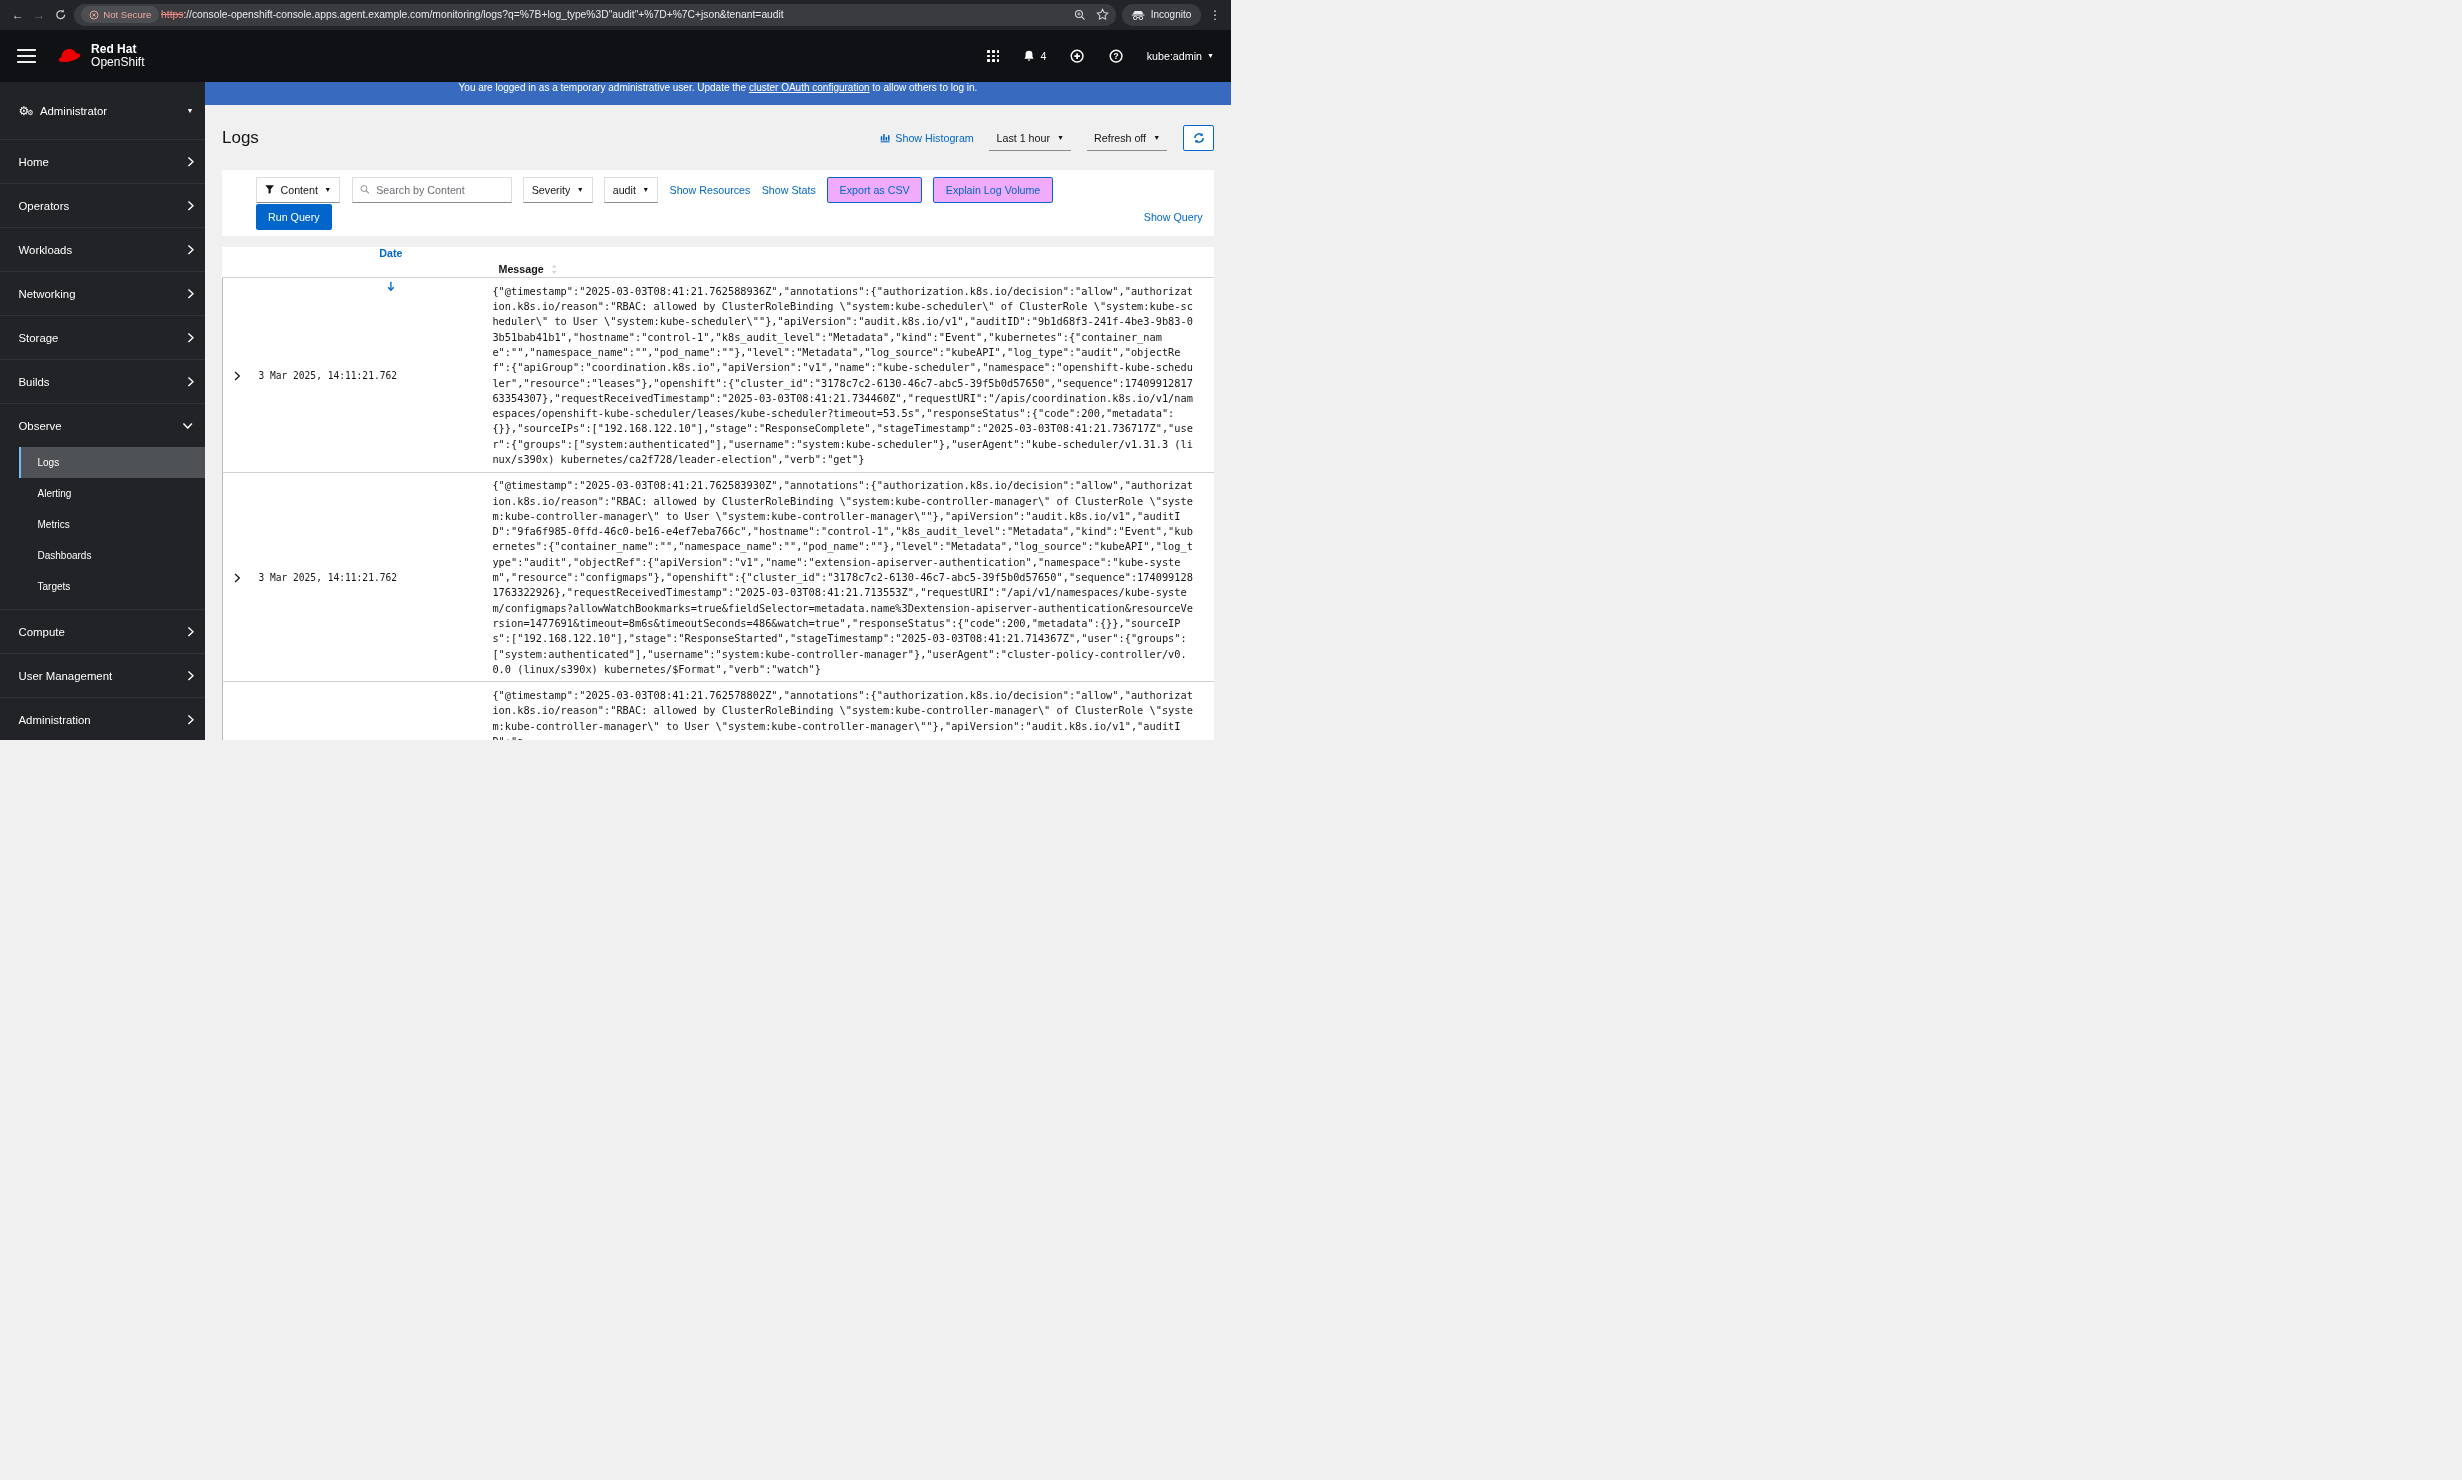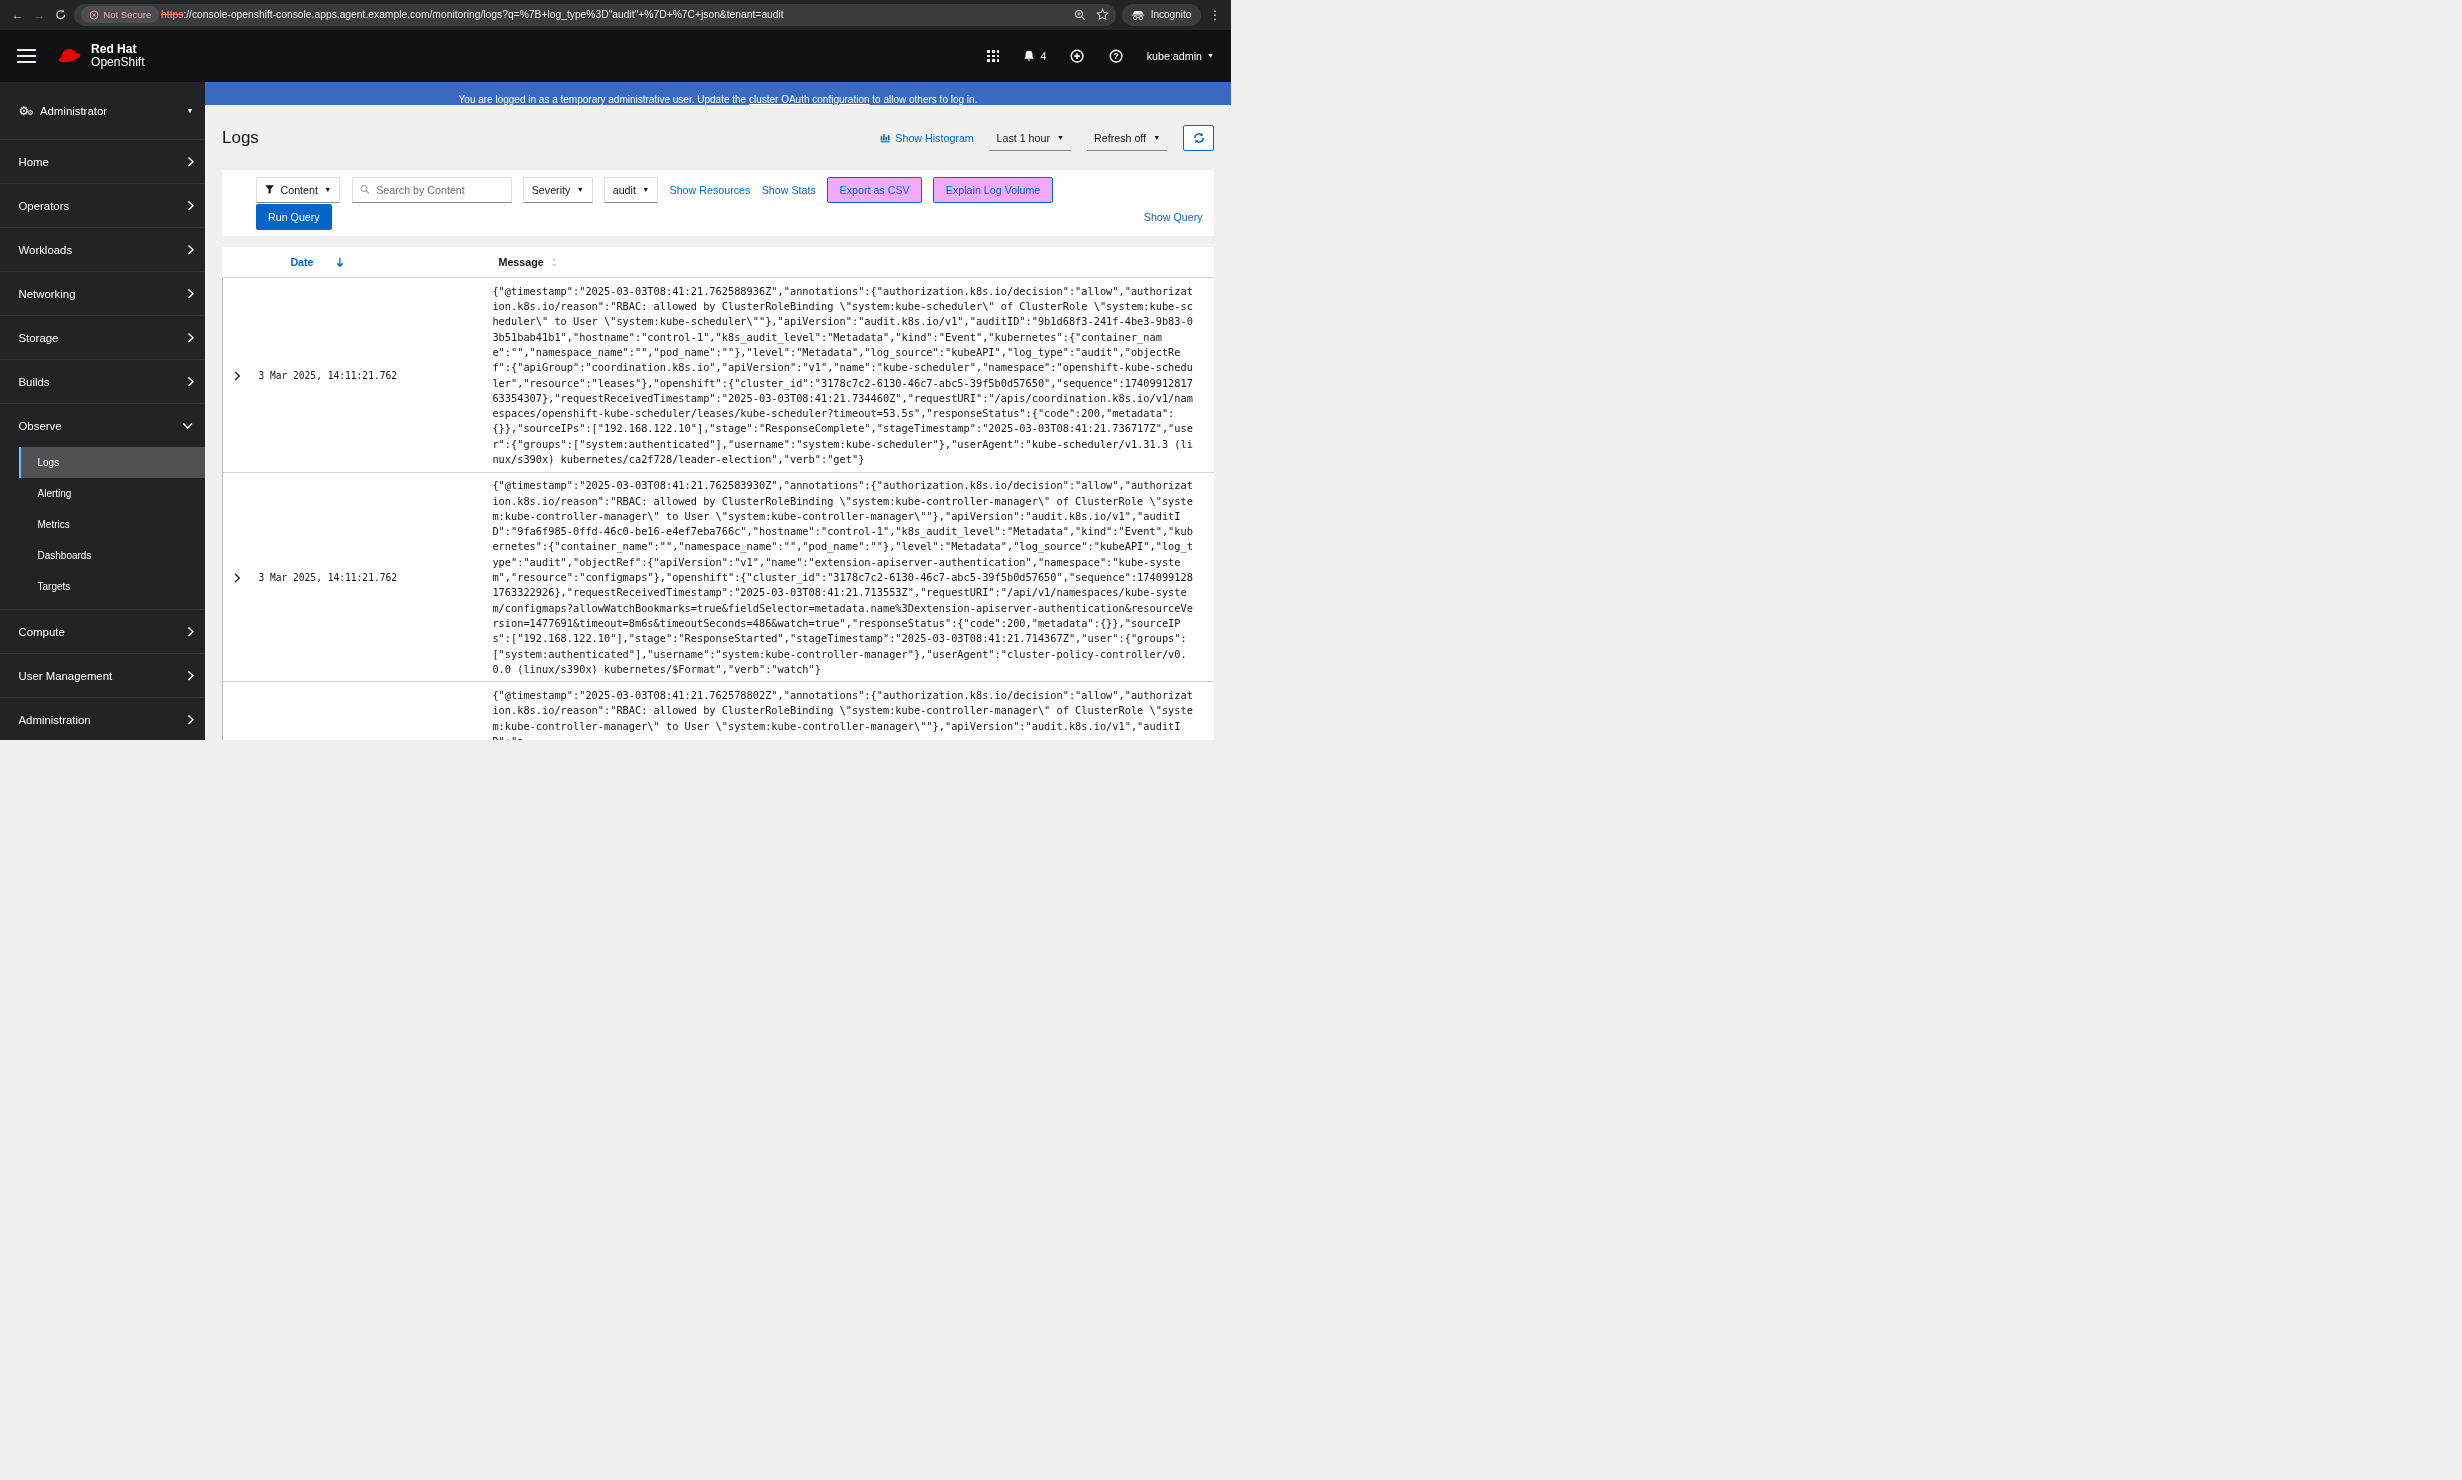--- a/index.html
+++ b/index.html
@@ -52,21 +52,21 @@
               border-top:0.7px solid #2f3236; font-size:11.4px; cursor:pointer; }
   .navgroup .chev { margin-left:auto; display:flex; }
   .sublist { margin:0 0 7.1px 18.5px; }
   .subitem { height:31px; display:flex; align-items:center; padding-left:17px; font-size:10px;
              border-left:2.8px solid transparent; cursor:pointer; }
   .subitem.current { background:#4f5255; border-left-color:#73bcf7; }
 
   
   .main { flex:1; display:flex; flex-direction:column; min-width:0; }
   .banner { height:23px; background:#386bc0; color:#fff; font-size:10px;
-            display:flex; align-items:flex-end; justify-content:center; flex:0 0 auto; }
+            display:flex; align-items:flex-start; justify-content:center; flex:0 0 auto; }
   .banner a { color:#fff; text-decoration:underline; cursor:pointer; }
   .content { flex:1; overflow:hidden; }
 
   .pagehead { display:flex; align-items:center; padding:20px 17px 18.5px; }
   .ptitle { font-size:17px; font-weight:500; color:#151515; }
   .headctl { margin-left:auto; display:flex; align-items:center; gap:15.7px; }
   .linkblue { color:#0066cc; font-size:10.7px; display:flex; align-items:flex-start; gap:5px; cursor:pointer; }
   .pfselect { height:26px; display:flex; align-items:center; gap:7.1px; padding:0 7.1px;
               border-bottom:0.7px solid #8a8d90; font-size:10.7px; color:#151515; cursor:pointer; }
   .syncbtn { width:31px; height:26px; background:#fff; border:0.7px solid #0066cc; border-radius:2.1px;
@@ -84,21 +84,21 @@
   .btn-sec { height:26px; background:#f0abfc; border:0.7px solid #0066cc; border-radius:2.1px; color:#0066cc;
              font-size:10.7px; padding:0 11.4px; cursor:pointer; font-family:inherit; }
   .queryrow { margin-top:1.4px; display:flex; align-items:center; justify-content:space-between; }
   .btn-pri { height:26px; background:#0066cc; border:0; border-radius:2.1px; color:#fff; font-size:10.7px;
              padding:0 12px; cursor:pointer; font-family:inherit; }
 
   .tablecard { margin-top:11.4px; height:499px; }
   .tgrid { display:grid; grid-template-columns:24px 234px 1fr; padding:0 11.4px; }
   .thead { border-bottom:0.7px solid #d2d2d2; height:31px; align-items:center; }
   .th-date { grid-column:2; display:flex; align-items:center; gap:22px; padding-left:33px;
-             color:#0066cc; font-size:10.7px; font-weight:600; cursor:pointer; }
+             color:#0066cc; font-size:10.7px; font-weight:600; cursor:pointer;flex-direction:column; }
   .th-msg  { display:flex; align-items:center; gap:7.1px; padding-left:7.1px;
              color:#151515; font-size:10.7px; font-weight:600; cursor:pointer; }
   .logrow { align-items:center; padding-top:5.7px; padding-bottom:4.3px;
             border-left:0.7px solid #b8bbbe; }
   .logrow + .logrow { border-top:0.7px solid #d2d2d2; }
   .rowchev { color:#151515; display:flex; cursor:pointer; }
   .dcell { font-family:"DejaVu Sans Mono",monospace; font-size:9.6px; color:#151515; }
   .msg { font-family:"DejaVu Sans Mono",monospace; font-size:10.3px; line-height:15.3px;
          color:#151515; width:113ch; max-width:100%; white-space:pre-wrap; word-break:break-all; }
 </style>

